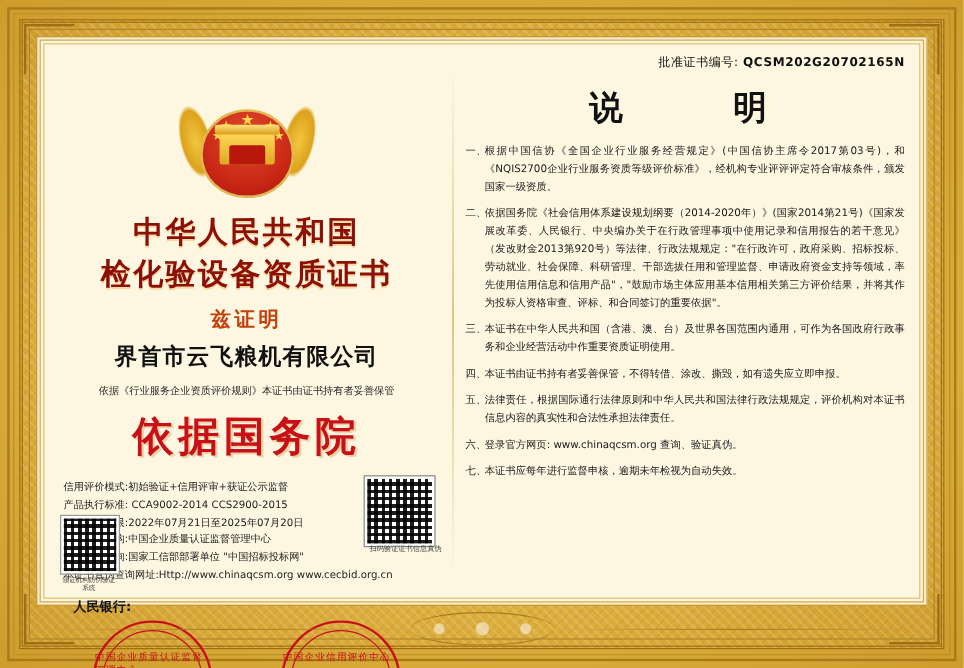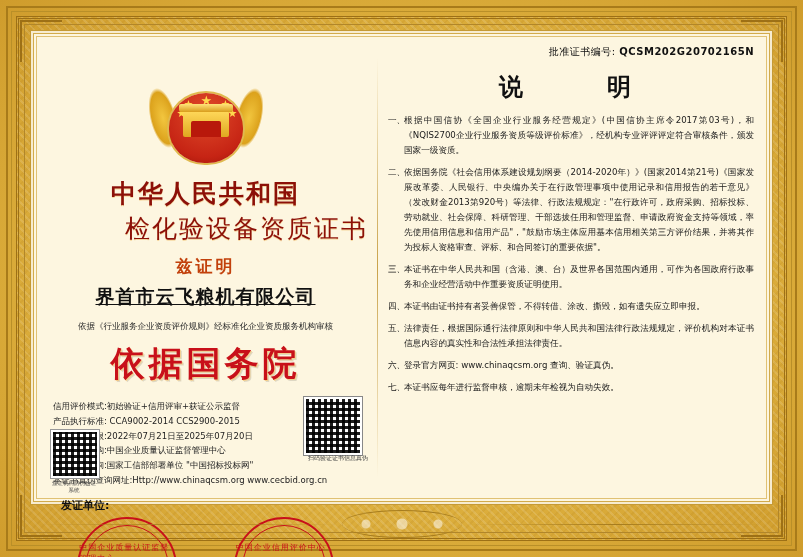--- a/index.html
+++ b/index.html
@@ -82,28 +82,28 @@
   .emblem .wheat-l{left:-2px;transform:rotate(-14deg);}
   .emblem .wheat-r{right:-2px;transform:rotate(14deg);}
 
   .title1{
     text-align:center;font-size:25px;letter-spacing:2px;color:#8c1008;
     font-weight:bold;margin-top:24px;
     text-shadow:0 1px 0 #f6d9a2;
     font-family:"DejaVu Sans","Liberation Sans",sans-serif;
   }
   .title2{
-    text-align:right;font-size:25px;letter-spacing:2px;color:#8c1008;
-    font-weight:normal;margin-top:2px;text-shadow:0 1px 0 #f6d9a2;
+    text-align:center;font-size:25px;letter-spacing:2px;color:#8c1008;
+    font-weight:bold;margin-top:2px;text-shadow:0 1px 0 #f6d9a2;
   }
   .zi{
     text-align:center;font-size:17px;color:#c2410c;margin-top:10px;font-weight:bold;letter-spacing:3px;
   }
   .company{
-    text-align:center;font-size:19px;color:#111;margin-top:6px;font-weight:bold;letter-spacing:1px;text-decoration:underline;
+    text-align:center;font-size:19px;color:#111;margin-top:6px;font-weight:bold;letter-spacing:1px;
   }
   .smalltext{
     font-size:8.5px;color:#2b2b2b;line-height:1.5;text-align:center;margin-top:10px;padding:0 14px;
   }
   .grade{
     text-align:center;margin-top:8px;
     font-size:34px;font-weight:bold;color:#c8101a;letter-spacing:4px;
     text-shadow:1px 1px 0 #f3cf8e, 2px 2px 0 rgba(0,0,0,.12);
   }
   .meta{margin-top:12px;padding:0 10px;font-size:8.5px;color:#222;line-height:1.75;position:relative;}
@@ -141,21 +141,21 @@
       repeating-linear-gradient(0deg,#1d1d1d 0 3px,#fff 3px 6px),
       repeating-linear-gradient(90deg,#1d1d1d 0 3px,#fff 3px 6px);
     background-blend-mode:multiply;border:2px solid #fff;outline:1px solid #999;
   }
   .minicode .cap{font-size:5.5px;color:#444;text-align:center;margin-top:2px;}
 
   
   .certno{text-align:right;font-size:10px;color:#111;letter-spacing:.5px;}
   .certno b{font-weight:bold;}
   .shuoming{
-    text-align:center;font-size:24px;font-weight:bold;color:#111;letter-spacing:12px;
+    text-align:center;font-size:28px;font-weight:bold;color:#111;letter-spacing:12px;
     margin:12px 0 10px 0;
   }
   ol.clauses{margin:0;padding:0;list-style:none;}
   ol.clauses li{
     font-size:8.6px;color:#1a1a1a;line-height:1.75;margin-bottom:7px;
     text-align:justify;padding-left:16px;position:relative;
   }
   ol.clauses li .num{position:absolute;left:0;top:0;}
 
   
@@ -213,36 +213,36 @@
           </div>
           <div class="gate"></div>
         </div>
 
         <div class="title1">中华人民共和国</div>
         <div class="title2">检化验设备资质证书</div>
 
         <div class="zi">兹证明</div>
         <div class="company">界首市云飞粮机有限公司</div>
 
-        <div class="smalltext">依据《行业服务企业资质评价规则》经标准化企业资质服务机构审核</div>
+        <div class="smalltext">依据《行业服务企业资质评价规则》本证书由证书持有者妥善保管</div>
 
         <div class="grade">依据国务院</div>
 
         <div class="meta">
           <div class="qr"></div>
           <div class="qr-cap">扫码验证证书信息真伪</div>
           <div class="row">信用评价模式:初始验证+信用评审+获证公示监督</div>
           <div class="row">产品执行标准:  CCA9002-2014  CCS2900-2015</div>
           <div class="row">证书有效期限:2022年07月21日至2025年07月20日</div>
           <div class="row">信用服务机构:中国企业质量认证监督管理中心</div>
           <div class="row">证书备案查询:国家工信部部署单位 "中国招标投标网"</div>
           <div class="row">本证书真伪查询网址:Http://www.chinaqcsm.org        www.cecbid.org.cn</div>
         </div>
 
-        <div class="issuer">发证单位:</div>
+        <div class="issuer">人民银行:</div>
 
         <div class="seals">
           <div class="seal">
             <div class="arc">中国企业质量认证监督管理中心</div>
             <div class="star-c">★</div>
 
           </div>
           <div class="seal">
             <div class="arc">中国企业信用评价中心</div>
             <div class="star-c">★</div>

